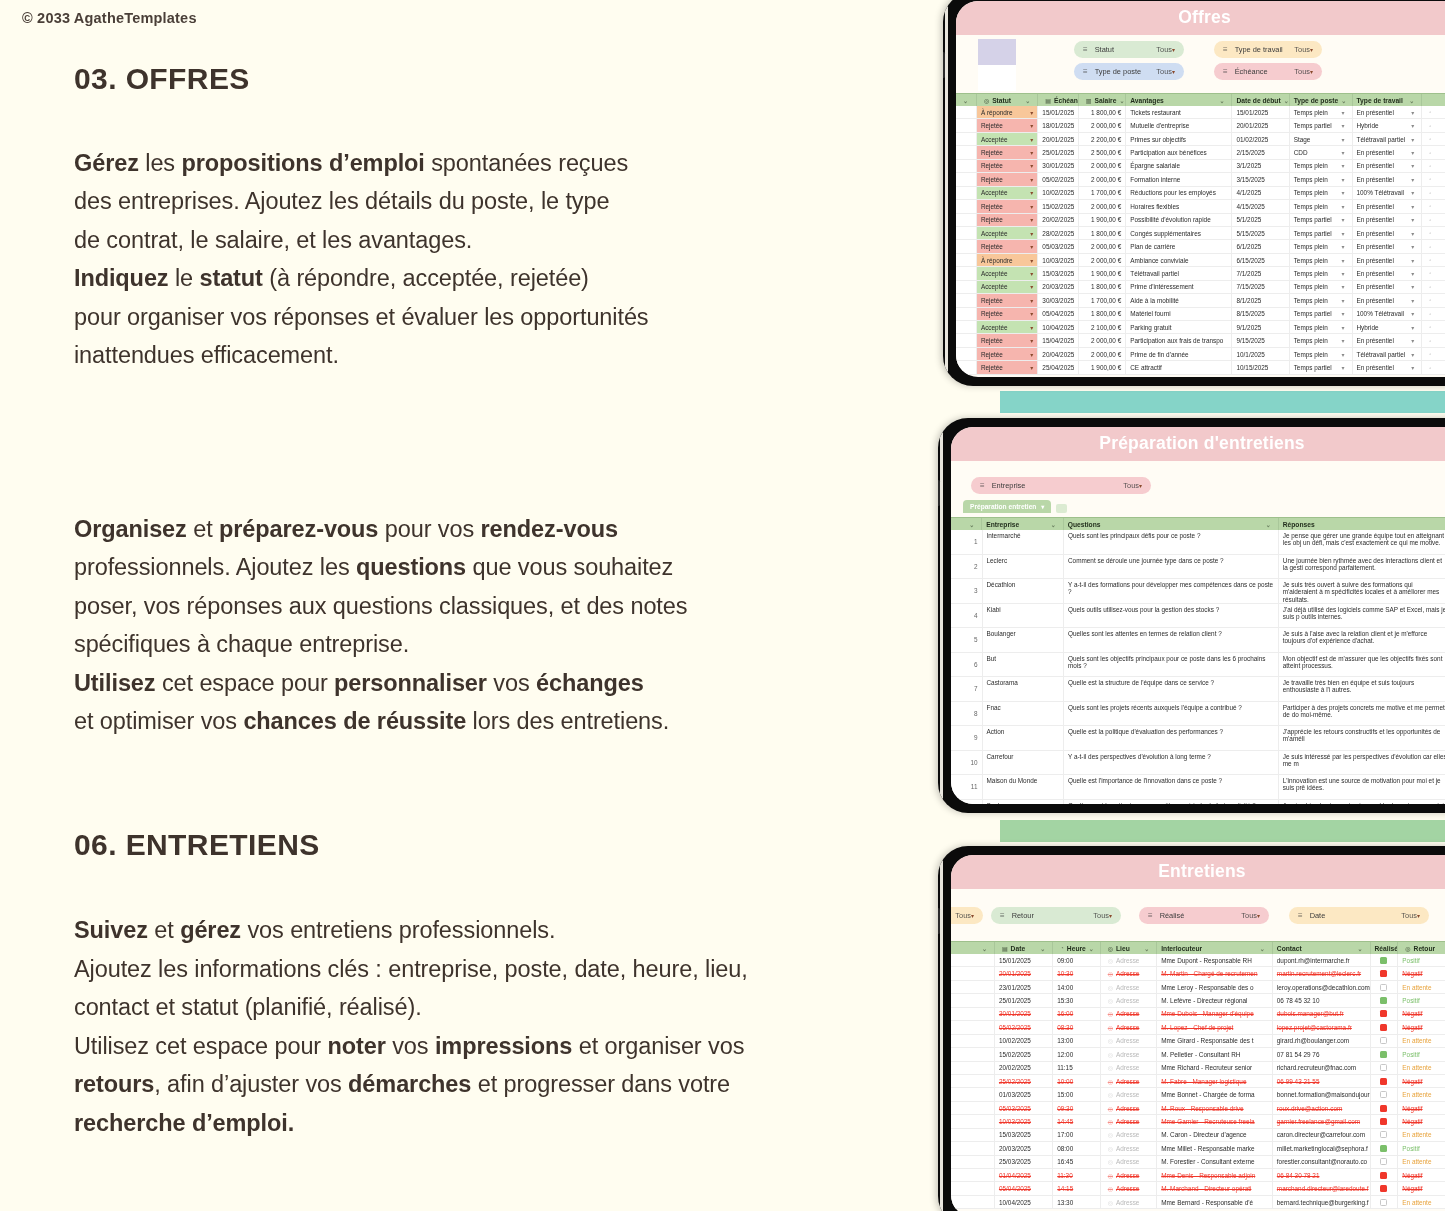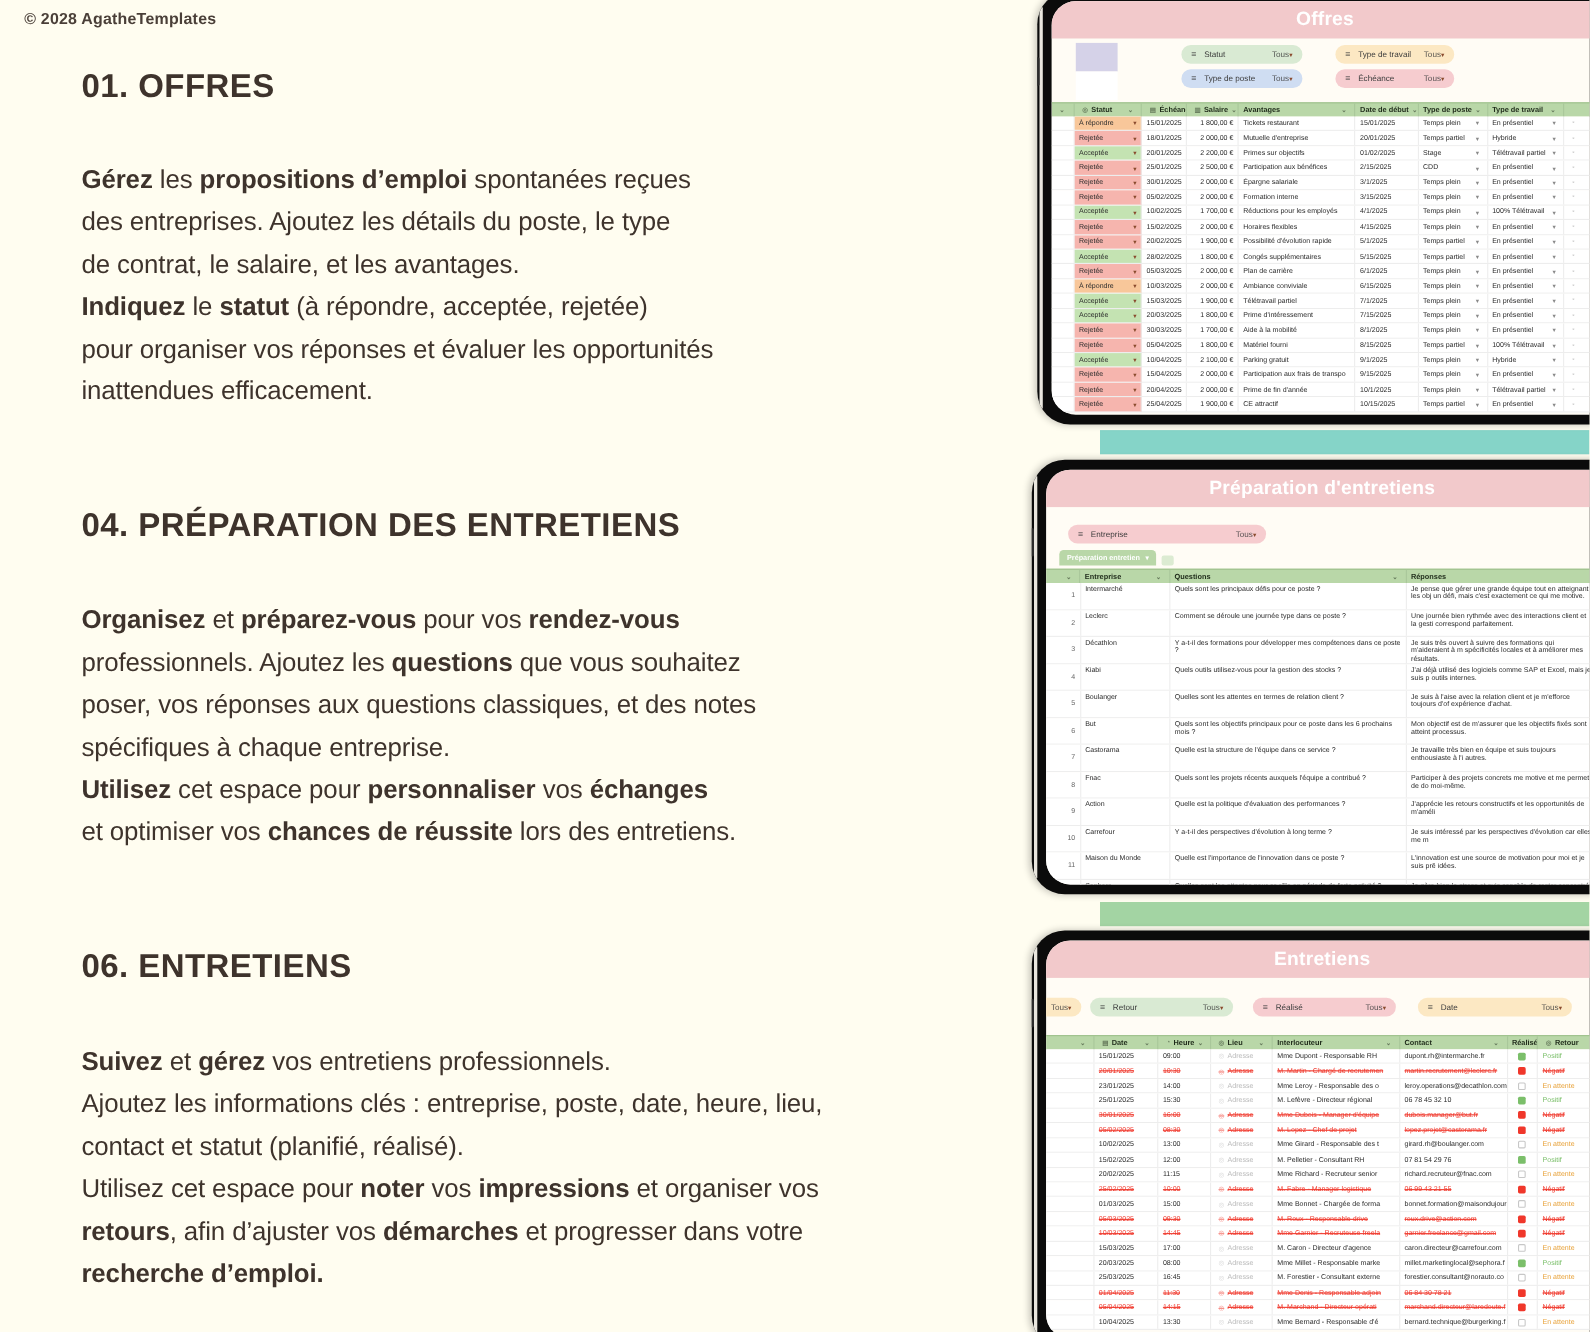--- a/index.html
+++ b/index.html
@@ -123,31 +123,30 @@
   }
   .white-cell {
     position: absolute; left: 965px; top: 61px; width: 38px; height: 26px; background: #FFFFFF;
   }
 </style>
 </head>
 <body>
 
 <div class="page">
 
-  <div class="copyright">© 2028 AgatheTemplates</div>
+  <div class="copyright">© 2033 AgatheTemplates</div>
 
   <div class="copy-col">
     <div class="section">
-      <h2 class="sec-title">01. OFFRES</h2>
+      <h2 class="sec-title">03. OFFRES</h2>
       <div class="gap-a"></div>
       <p class="sec-body"><b>Gérez</b><span> les </span><b>propositions d’emploi</b><span> spontanées reçues</span><br><span>des entreprises. Ajoutez les détails du poste, le type</span><br><span>de contrat, le salaire, et les avantages.</span><br><b>Indiquez</b><span> le </span><b>statut</b><span> (à répondre, acceptée, rejetée)</span><br><span>pour organiser vos réponses et évaluer les opportunités</span><br><span>inattendues efficacement.</span></p>
     </div>
     <div class="gap-b"></div>
     <div class="section">
-      <h2 class="sec-title">04. PRÉPARATION DES ENTRETIENS</h2>
       <div class="gap-c"></div>
       <p class="sec-body"><b>Organisez</b><span> et </span><b>préparez-vous</b><span> pour vos </span><b>rendez-vous</b><br><span>professionnels. Ajoutez les </span><b>questions</b><span> que vous souhaitez</span><br><span>poser, vos réponses aux questions classiques, et des notes</span><br><span>spécifiques à chaque entreprise.</span><br><b>Utilisez</b><span> cet espace pour </span><b>personnaliser</b><span> vos </span><b>échanges</b><br><span>et optimiser vos </span><b>chances de réussite</b><span> lors des entretiens.</span></p>
     </div>
     <div class="gap-d"></div>
     <div class="section">
       <h2 class="sec-title">06. ENTRETIENS</h2>
       <div class="gap-e"></div>
       <p class="sec-body"><b>Suivez</b><span> et </span><b>gérez</b><span> vos entretiens professionnels.</span><br><span>Ajoutez les informations clés : entreprise, poste, date, heure, lieu,</span><br><span>contact et statut (planifié, réalisé).</span><br><span>Utilisez cet espace pour </span><b>noter</b><span> vos </span><b>impressions</b><span> et organiser vos</span><br><b>retours</b><span>, afin d’ajuster vos </span><b>démarches</b><span> et progresser dans votre</span><br><b>recherche d’emploi.</b></p>
     </div>
   </div>

